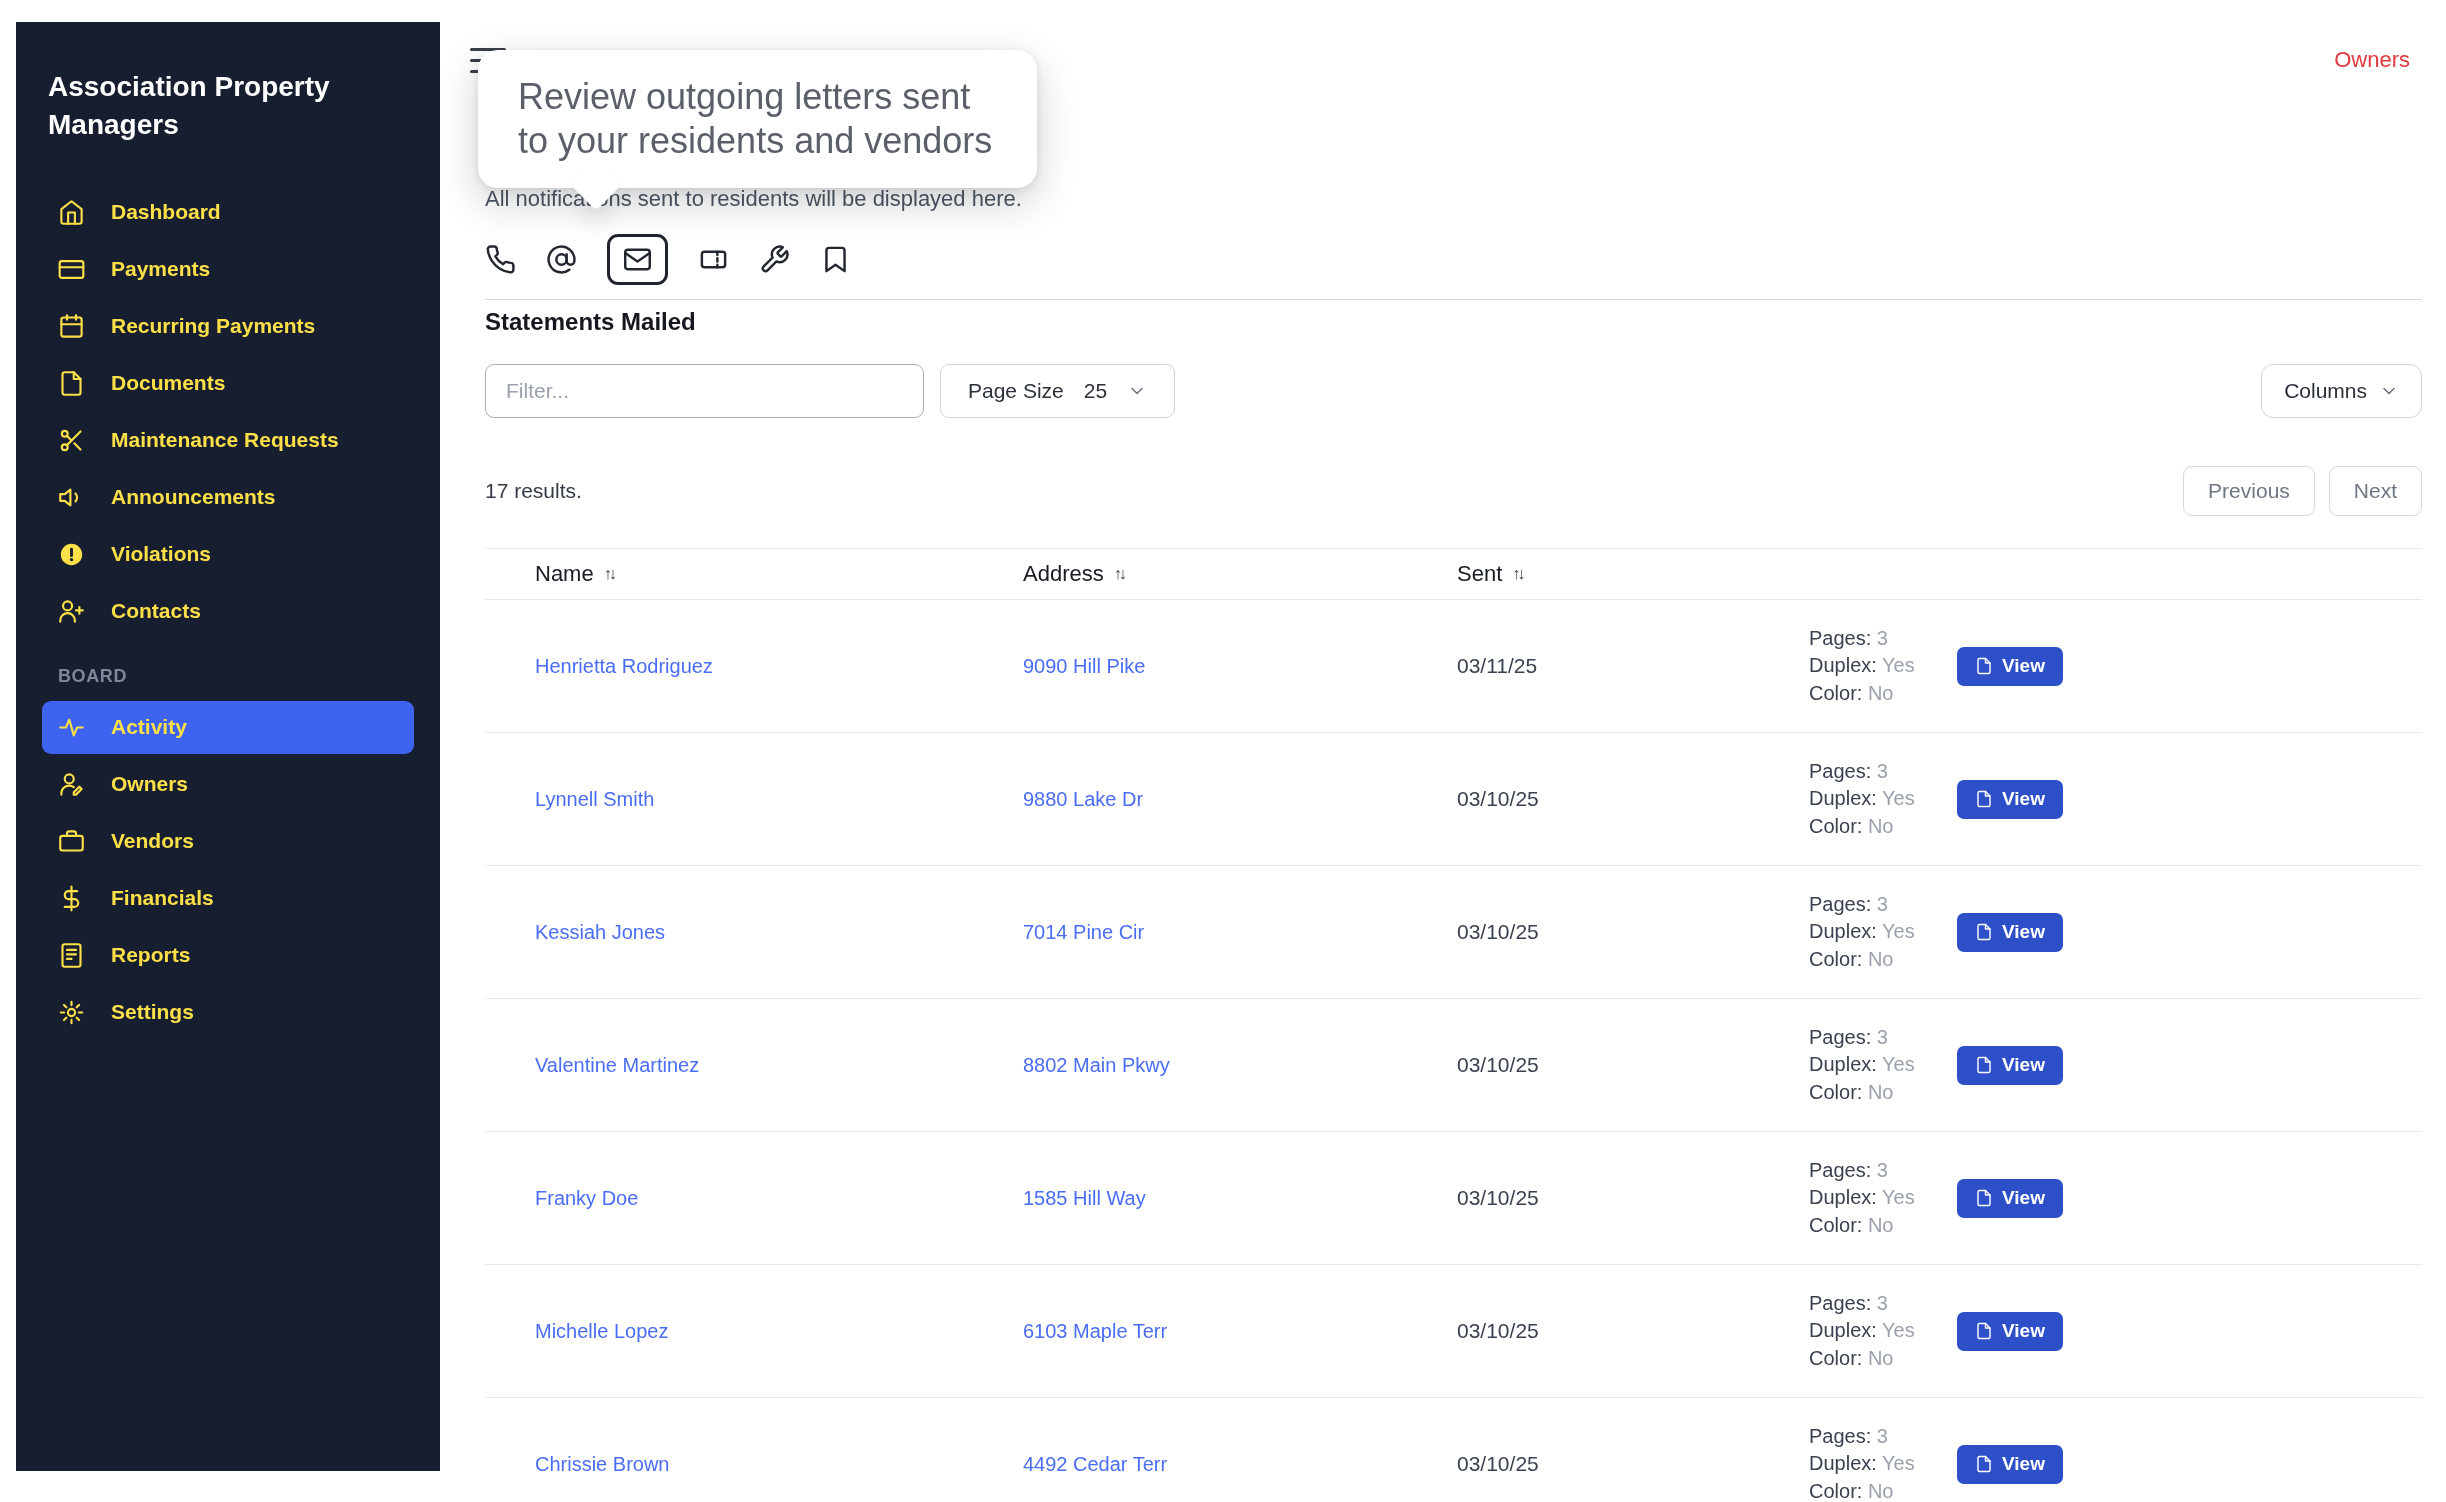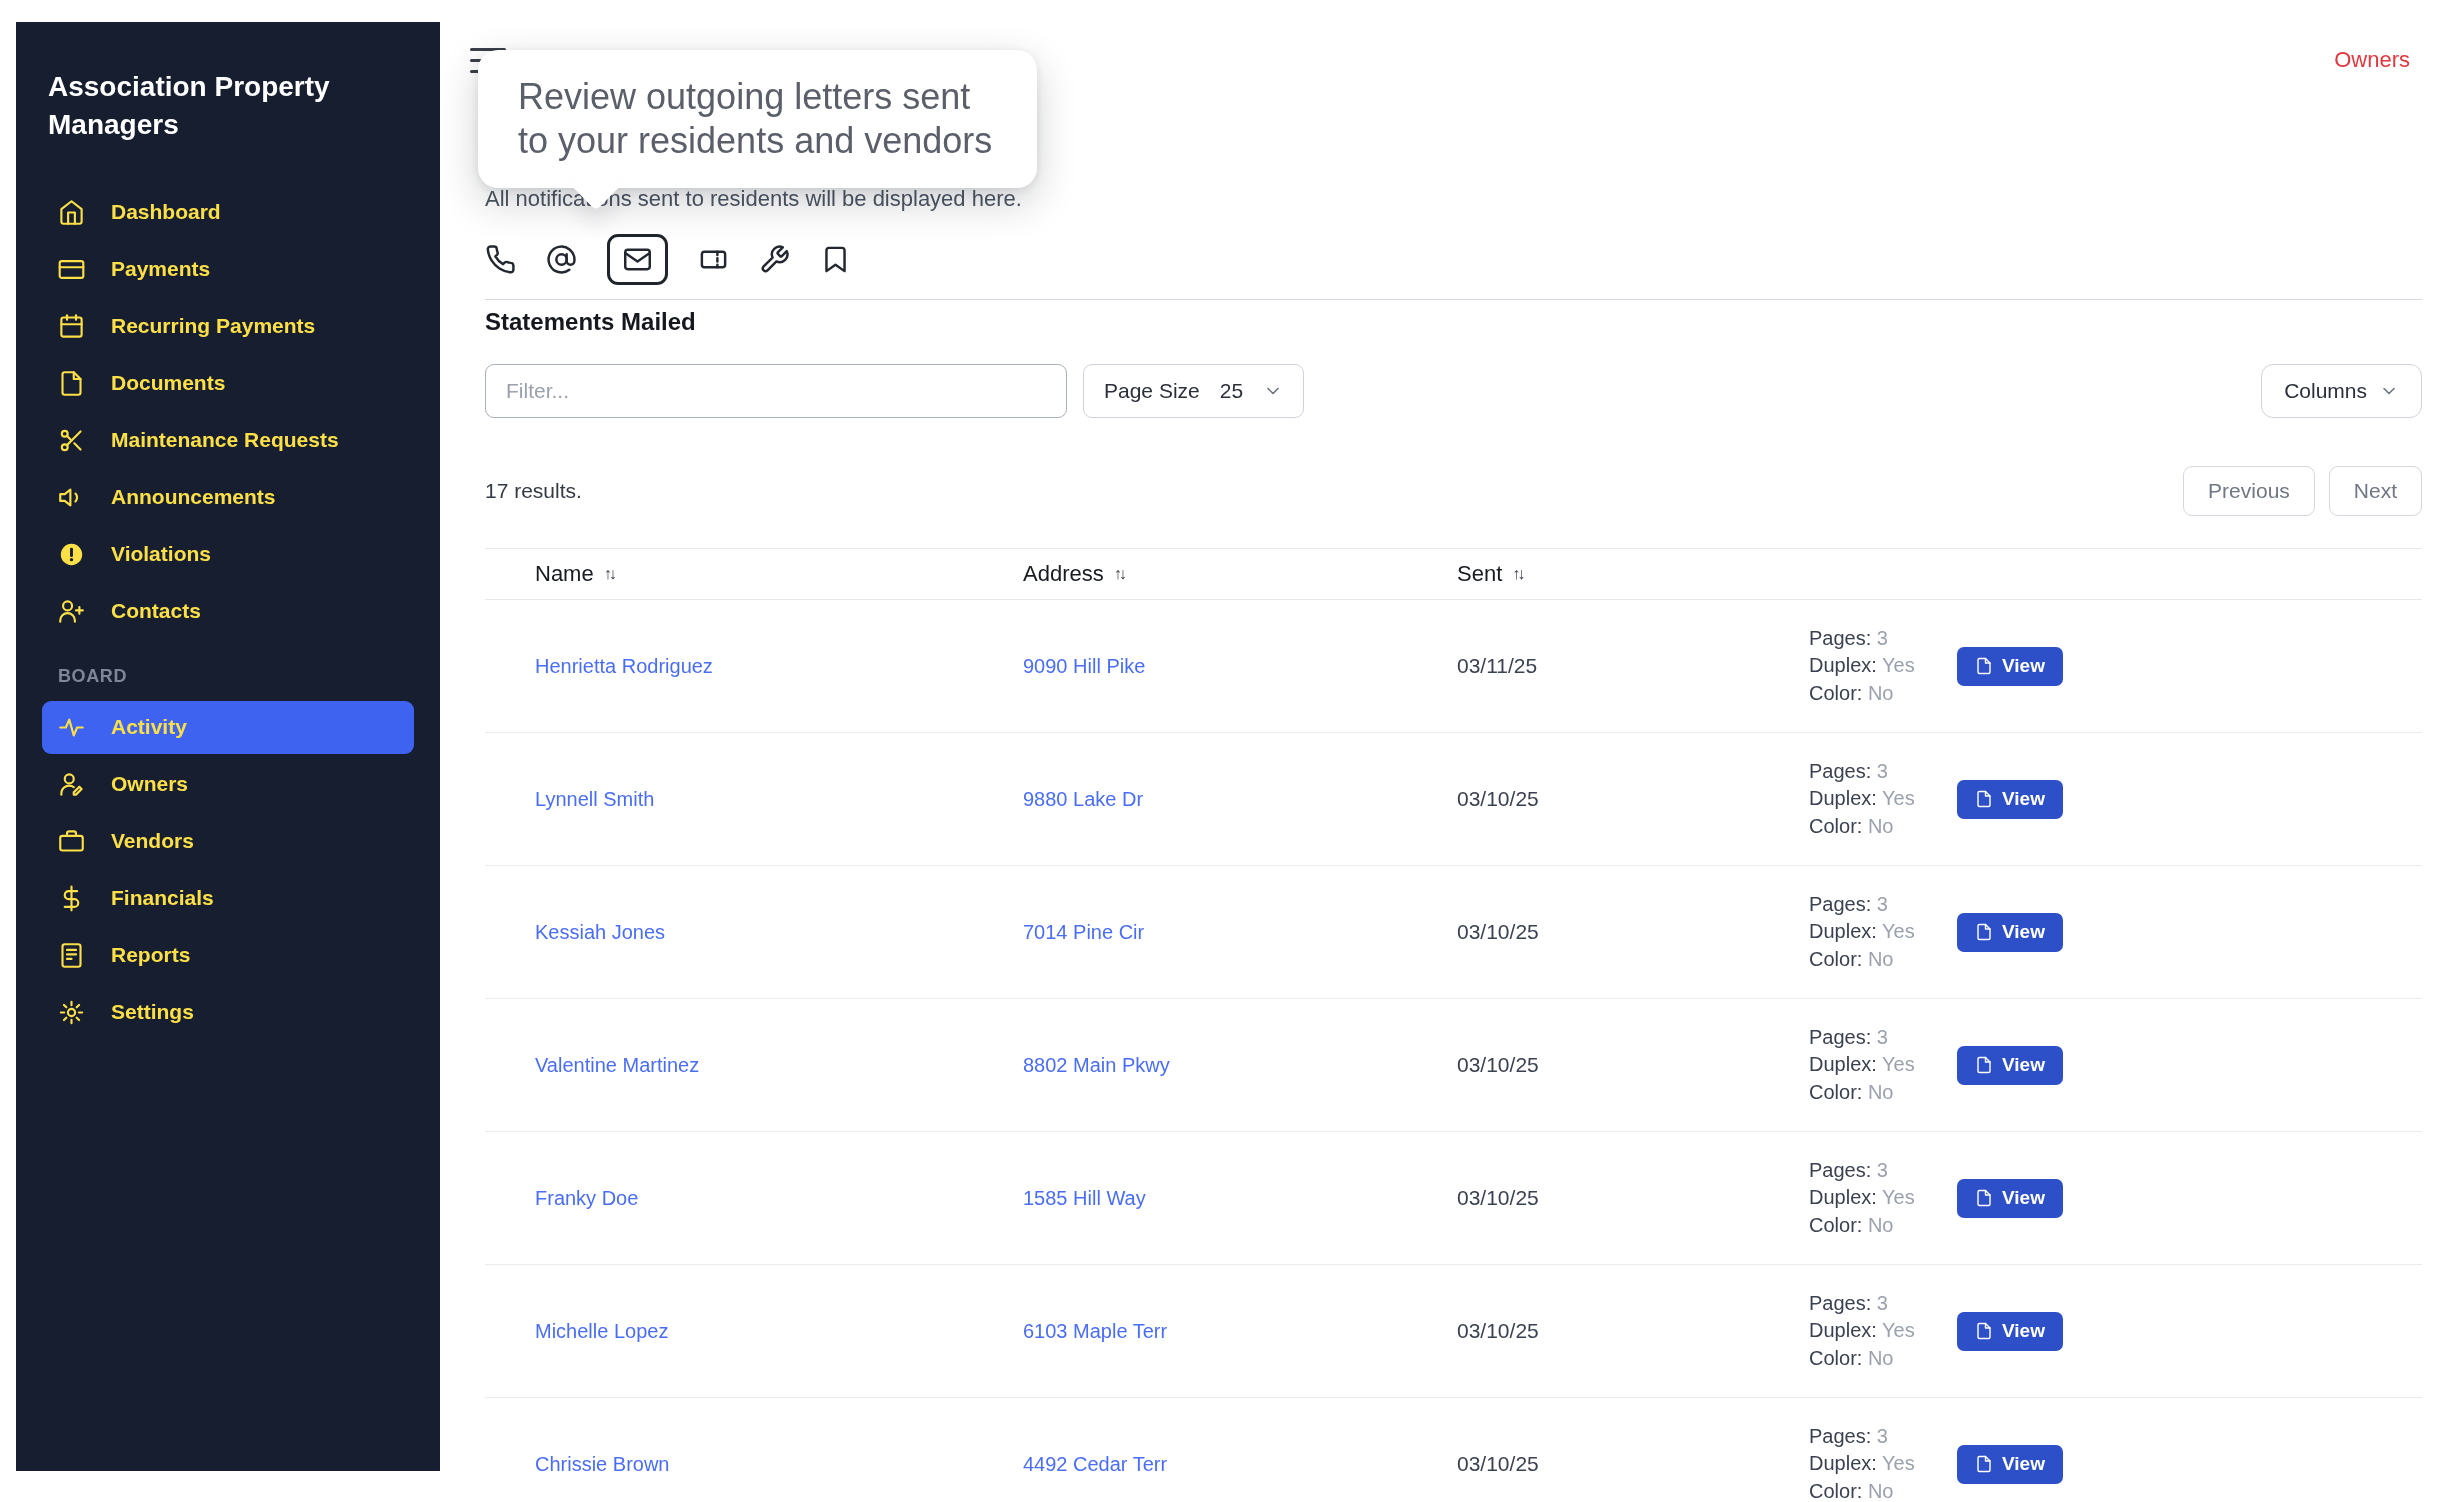--- a/index.html
+++ b/index.html
@@ -40,25 +40,25 @@
   .tabs { position:absolute; left:0; top:234px; width:100%; display:flex; align-items:center; gap:30px;
           padding-bottom:14px; border-bottom:1px solid #d6dae0; }
   .tab { display:inline-flex; align-items:center; justify-content:center; color:#23272f; cursor:pointer; padding:8px 0; }
   .tab .ticon { width:31px; height:31px; display:inline-flex; }
   .tab.active { border:3px solid #20242c; border-radius:11px; padding:7px 12px; }
 
   .section-title { position:absolute; left:0; top:308px; font-size:24px; font-weight:700; color:#15181e; }
 
   .controls { position:absolute; left:0; top:364px; width:100%; display:flex; justify-content:space-between; align-items:center; }
   .controls-left { display:flex; gap:16px; }
-  .filter { width:582px; height:54px; border:1px solid #a9b0ba; border-radius:9px; padding:0 20px;
+  .filter { width:439px; height:54px; border:1px solid #a9b0ba; border-radius:9px; padding:0 20px;
             font-size:21px; color:#1f2430; background:#fff; font-family:inherit; }
   .filter::placeholder { color:#9aa1ad; }
   .page-size { height:54px; border:1px solid #cfd4dc; border-radius:9px; display:flex; align-items:center;
-               gap:20px; padding:0 20px; font-size:21px; color:#2a2f3a; cursor:pointer; background:#fff; }
+               gap:20px; padding:0 27px; font-size:21px; color:#2a2f3a; cursor:pointer; background:#fff; }
   .chev { width:20px; height:20px; color:#6b7280; display:inline-flex; }
   .columns-btn { height:54px; border:1px solid #cfd4dc; border-radius:12px; background:#fff; display:flex;
                  align-items:center; gap:12px; padding:0 22px; font-size:21px; color:#2a2f3a; cursor:pointer; font-family:inherit; }
 
   .results-row { position:absolute; left:0; top:466px; width:100%; display:flex; justify-content:space-between; align-items:center; }
   .results { font-size:21px; color:#343a45; }
   .pager { display:flex; gap:14px; }
   .pager button { height:50px; padding:0 24px; border:1px solid #d3d7de; border-radius:9px; background:#fff;
                   color:#6f7684; font-size:21px; cursor:pointer; font-family:inherit; }
 

